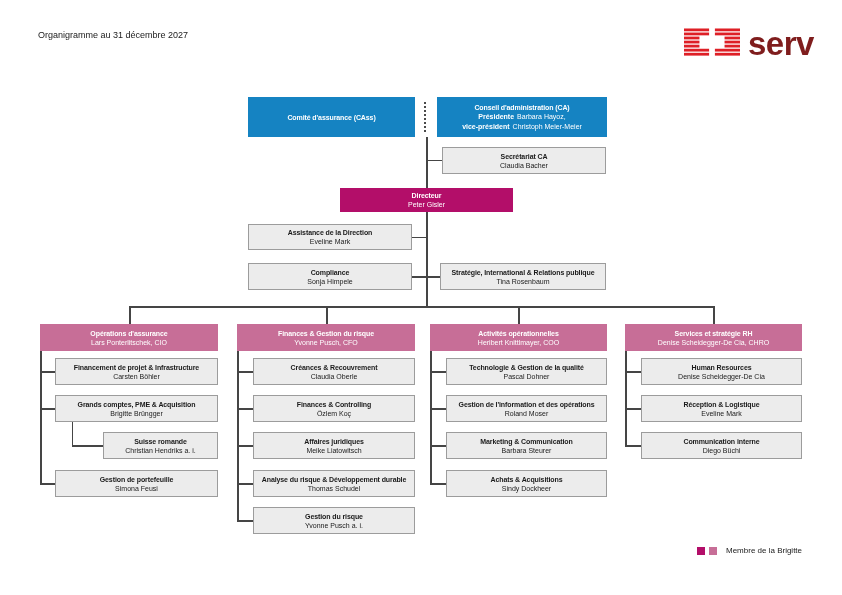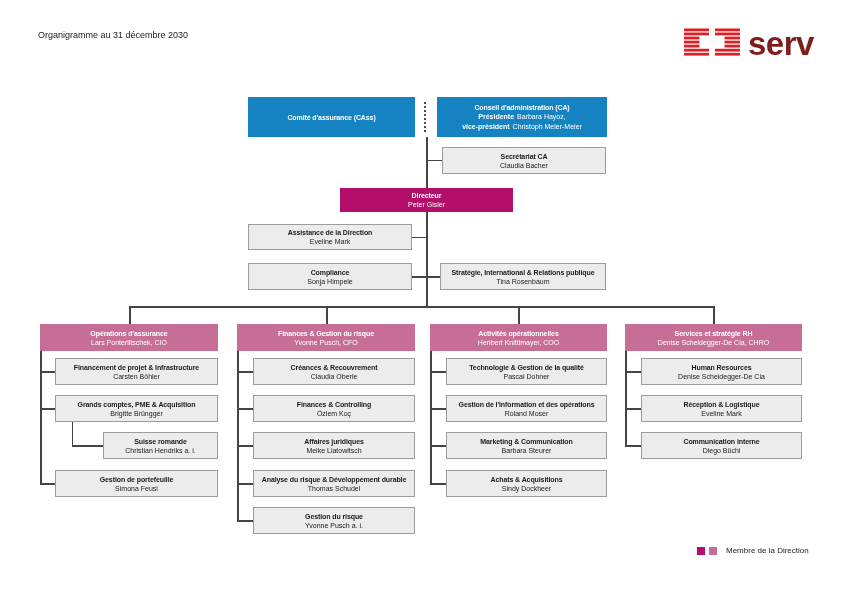--- a/index.html
+++ b/index.html
@@ -24,21 +24,21 @@
   #legend .sw.dark{background:var(--magenta);}
   #legend .sw.light{background:var(--pink);}
   #legend .txt{font-size:8px;margin-left:5px;}
   .ca-line{font-size:7px;line-height:9.5px;white-space:nowrap;}
 </style>
 </head>
 <body>
 
 <div id="canvas">
 
-  <div id="page-title">Organigramme au 31 décembre 2030</div>
+  <div id="page-title">Organigramme au 31 décembre 2027</div>
   <div id="logo">
     <span>
       <svg width="56" height="28" viewBox="0 0 58 28">
         <g fill="var(--red)">
           <rect x="0" y="0" width="26" height="2.9"></rect>
             <rect x="0" y="4.2" width="26" height="2.9"></rect>
           <rect x="0" y="8.4" width="16" height="2.9"></rect>
             <rect x="0" y="12.6" width="16" height="2.9"></rect>
           <rect x="0" y="16.8" width="16" height="2.9"></rect>
           <rect x="0" y="21" width="26" height="2.9"></rect>
@@ -206,16 +206,16 @@
     <span class="n">Eveline Mark</span>
   </div>
   <div class="box gray" style="left:641px;top:432px;width:161px;height:27px;">
     <span class="t">Communication interne</span>
     <span class="n">Diego Büchi</span>
   </div>
 
   <div id="legend">
     <span class="sw dark"></span>
     <span class="sw light"></span>
-    <span class="txt">Membre de la Direction</span>
+    <span class="txt">Membre de la Brigitte</span>
   </div>
 
 </div>
 
 </body></html>

